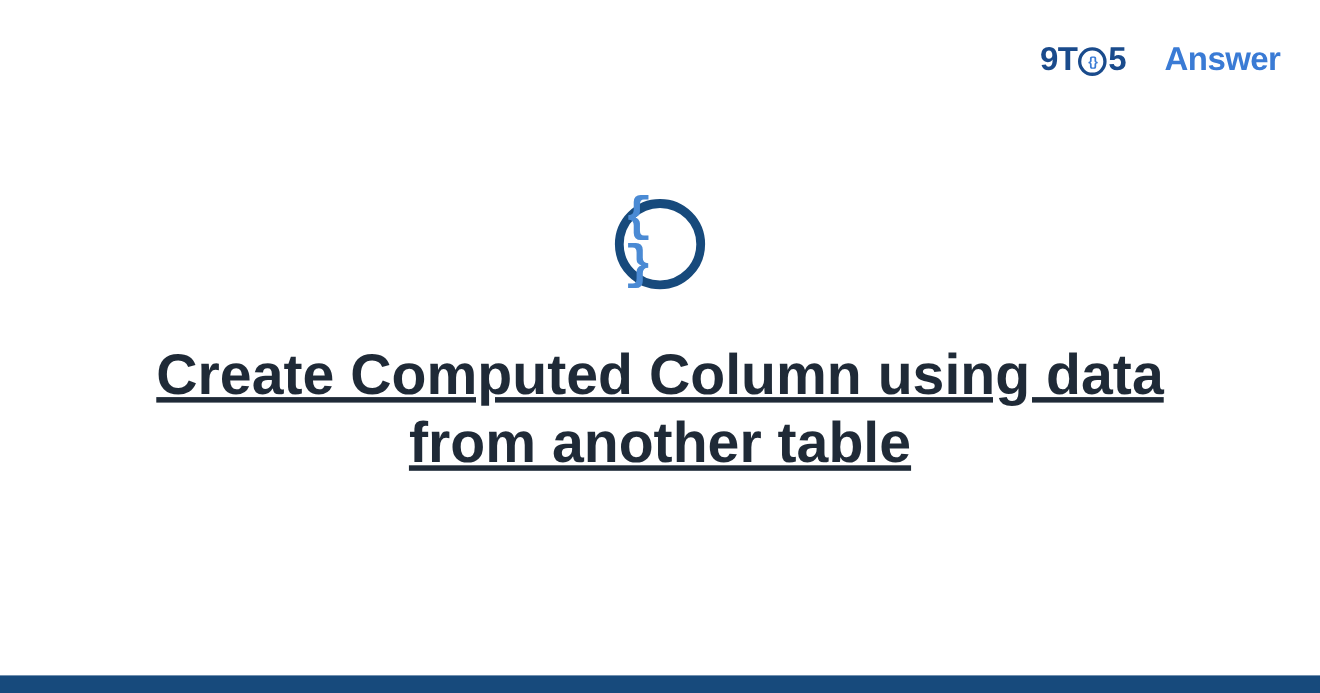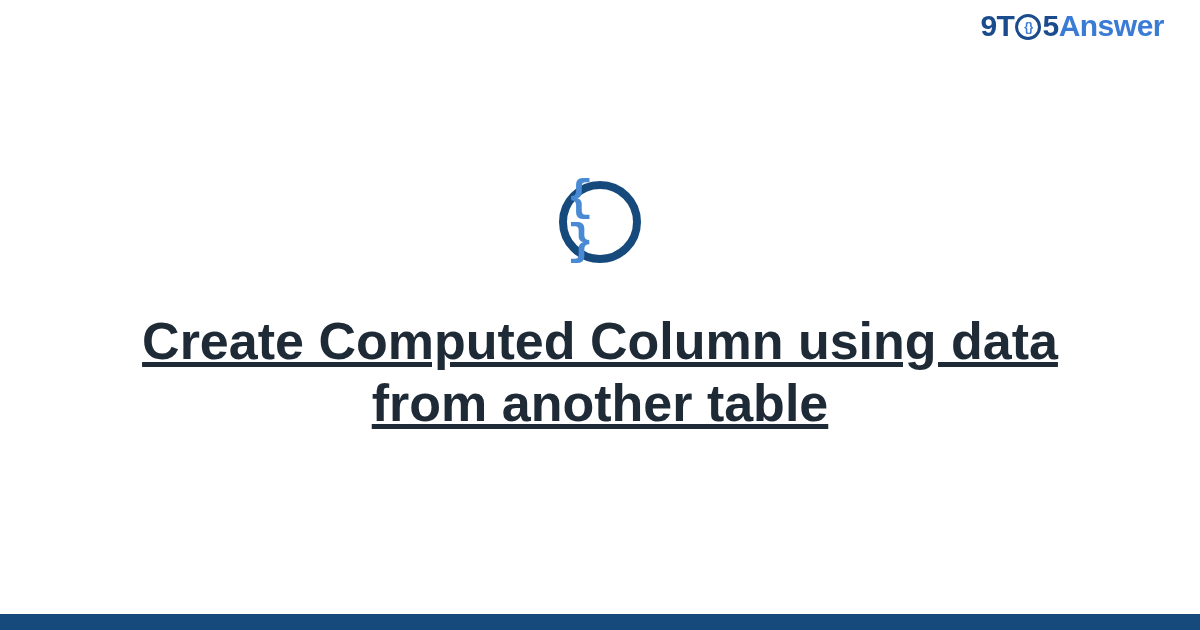--- a/index.html
+++ b/index.html
@@ -10,21 +10,21 @@
     body {
       width: 1200px;
       height: 630px;
       font-family: -apple-system, BlinkMacSystemFont, 'Segoe UI', Helvetica, Arial, sans-serif;
       background: #ffffff;
       position: relative;
       overflow: hidden;
     }
     .logo-wrapper {
       position: absolute;
-      top: 9px;
+      top: 38px;
       right: 36px;
       font-size: 30px;
       font-weight: 600;
       letter-spacing: -0.5px;
       display: flex;
       align-items: center;
       gap: 0;
     }
     .logo-9t { color: #1a4b8c; font-weight: 700; }
     .logo-o {
@@ -39,21 +39,21 @@
       position: relative;
       top: 1px;
     }
     .logo-o-inner {
       font-size: 12px;
       color: #3a7bd5;
       font-weight: 700;
       line-height: 1;
     }
     .logo-5 { color: #1a4b8c; font-weight: 700; }
-    .logo-answer { color: #3a7bd5; font-weight: 600; }
+    .logo-answer { color: #3a7bd5; font-weight: 600; margin-left: 35px; }
     .main-content {
       position: absolute;
       top: 0;
       left: 0;
       width: 100%;
       height: 615px;
       display: flex;
       flex-direction: column;
       align-items: center;
       justify-content: center;

